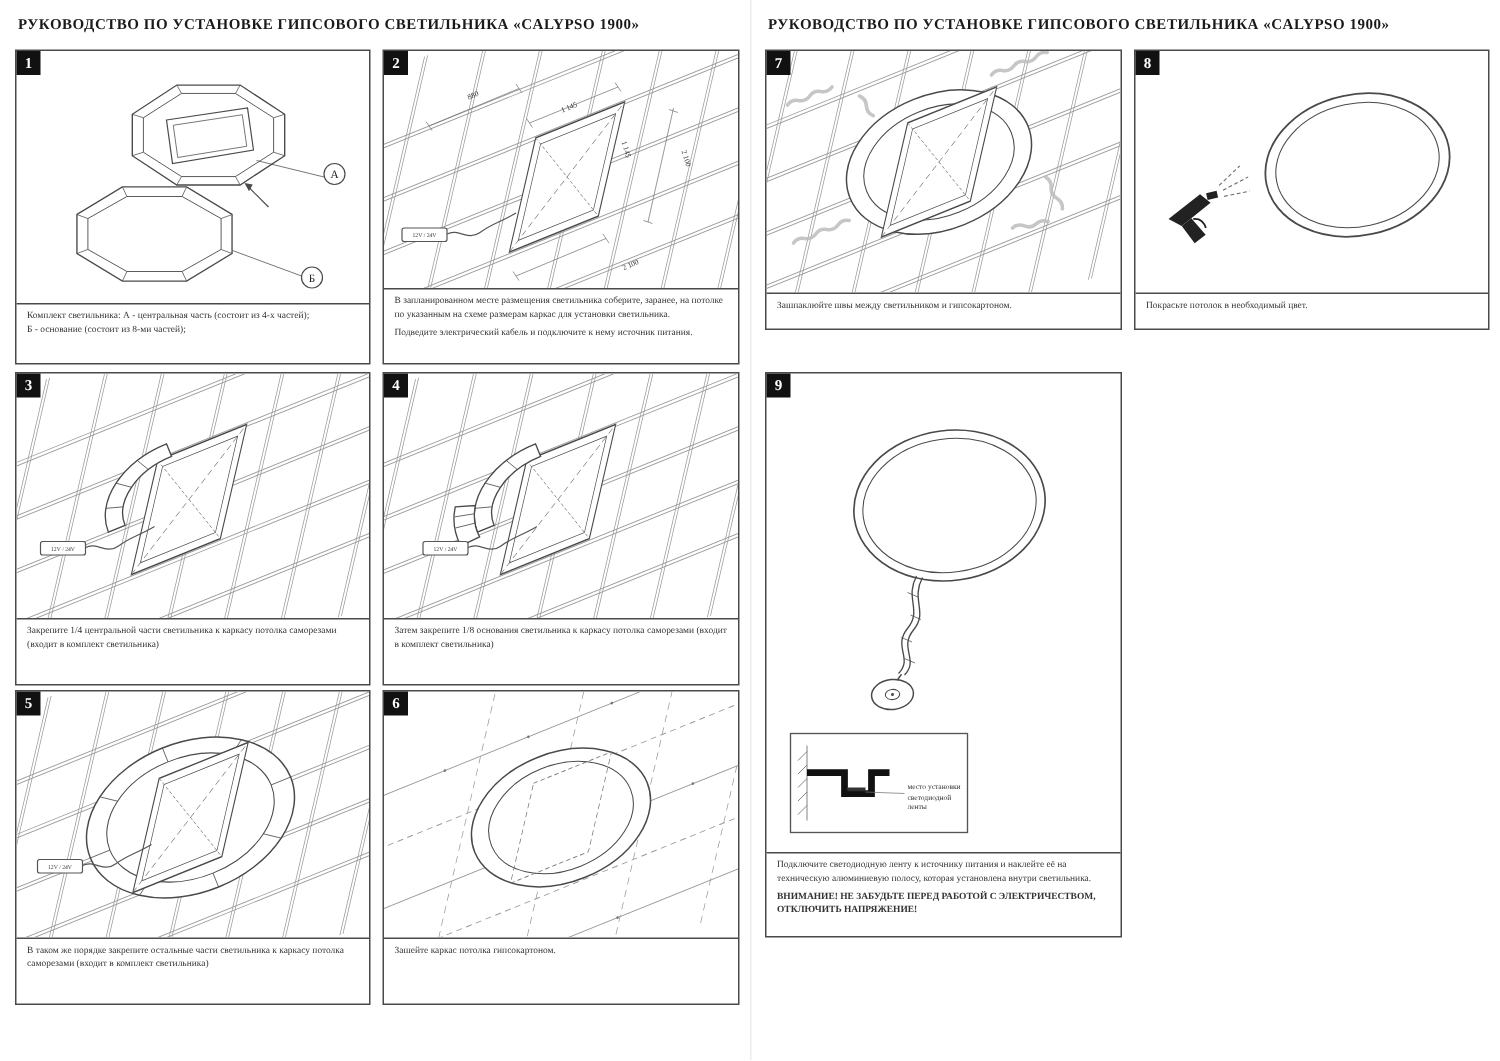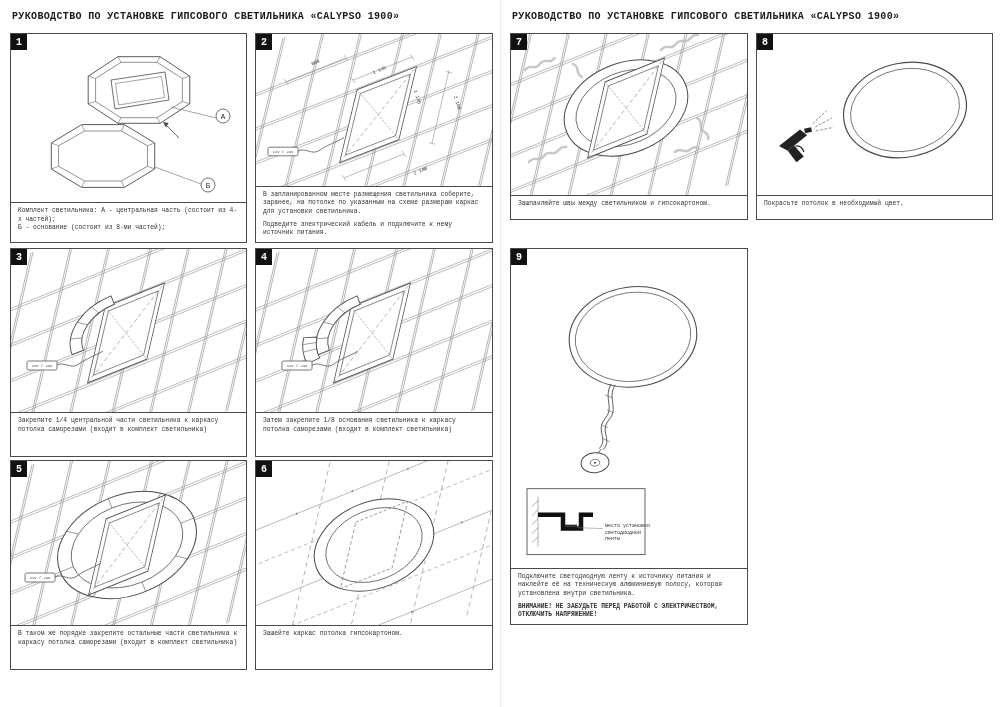--- a/index.html
+++ b/index.html
@@ -1,19 +1,19 @@
 <!DOCTYPE html>
 <html><head>
 <meta charset="utf-8">
 <style>
   * { margin:0; padding:0; box-sizing:border-box; }
   html,body { background:#ffffff; }
   .sheet {
     position:relative; width:1000px; height:707px; background:#fff;
-    font-family:Liberation Mono, monospace; color:#222; overflow:hidden;
+    font-family:Liberation Serif, serif; color:#222; overflow:hidden;
   }
   .title {
     position:absolute; top:11px; font-size:10px; font-weight:700;
     letter-spacing:.35px; color:#1a1a1a; white-space:nowrap;
   }
   .title-left { left:12px; }
   .title-right { left:512px; }
   .page-divider { position:absolute; left:500px; top:0; width:1px; height:100%; background:#ececec; }
   .step {
     position:absolute; border:1px solid #4a4a4a; background:#fff;

